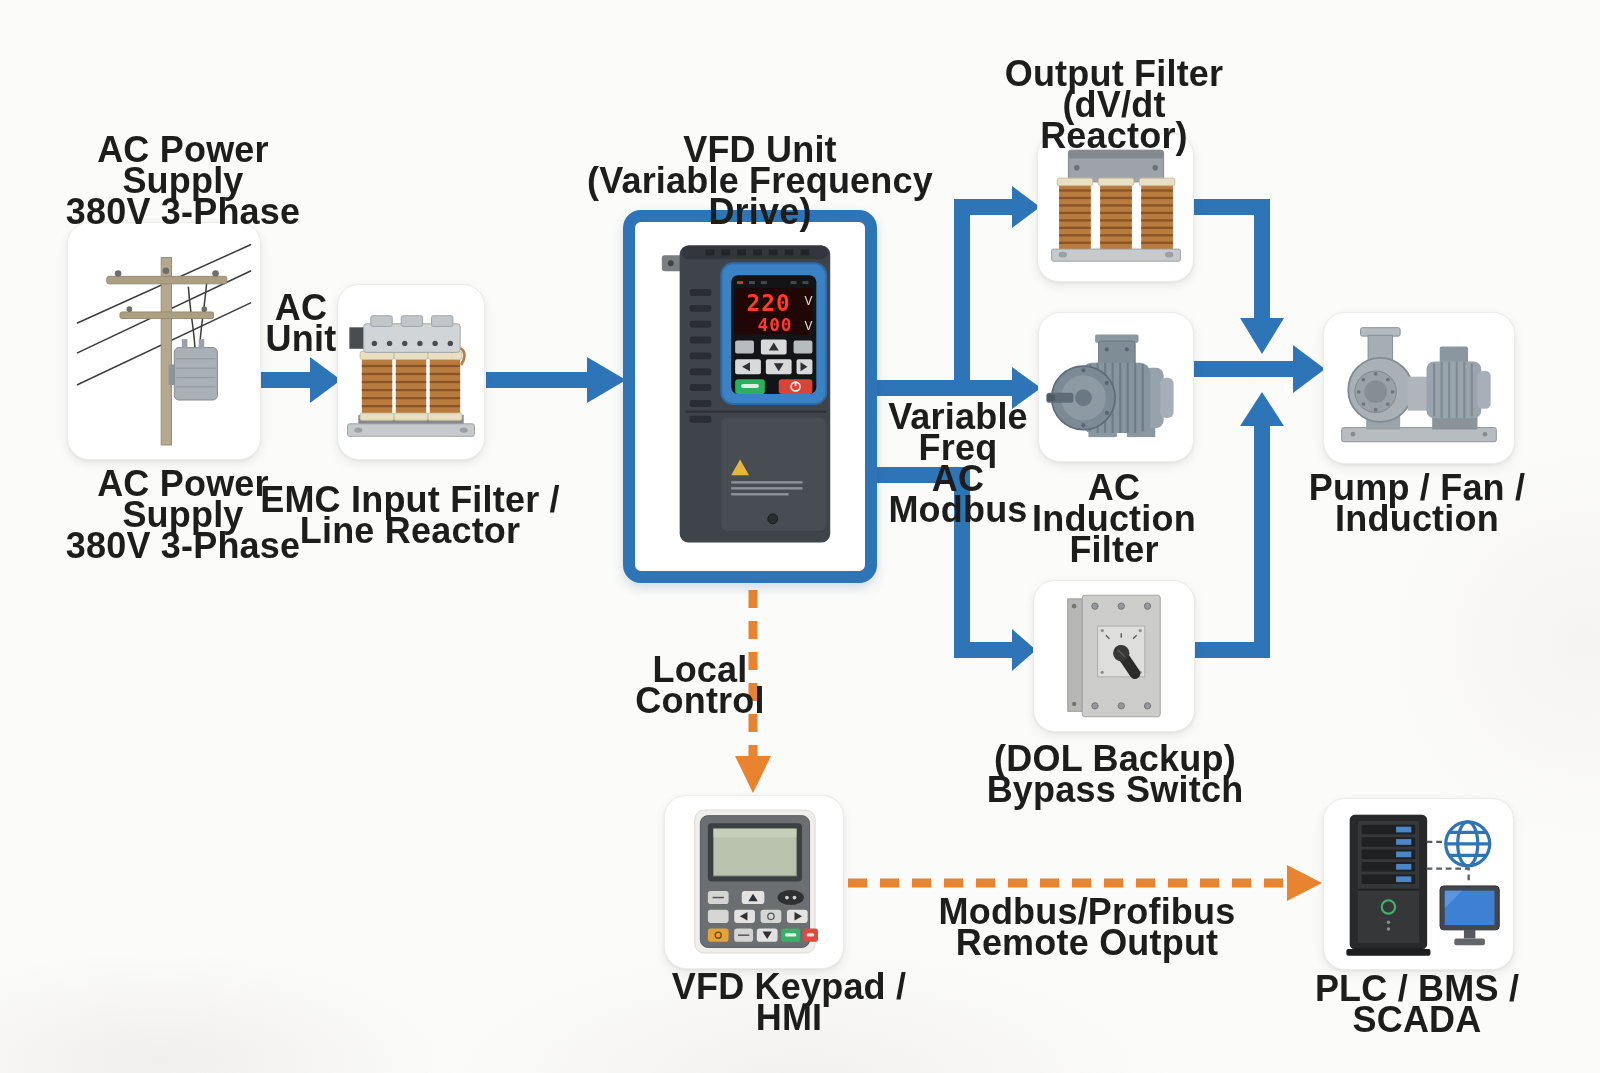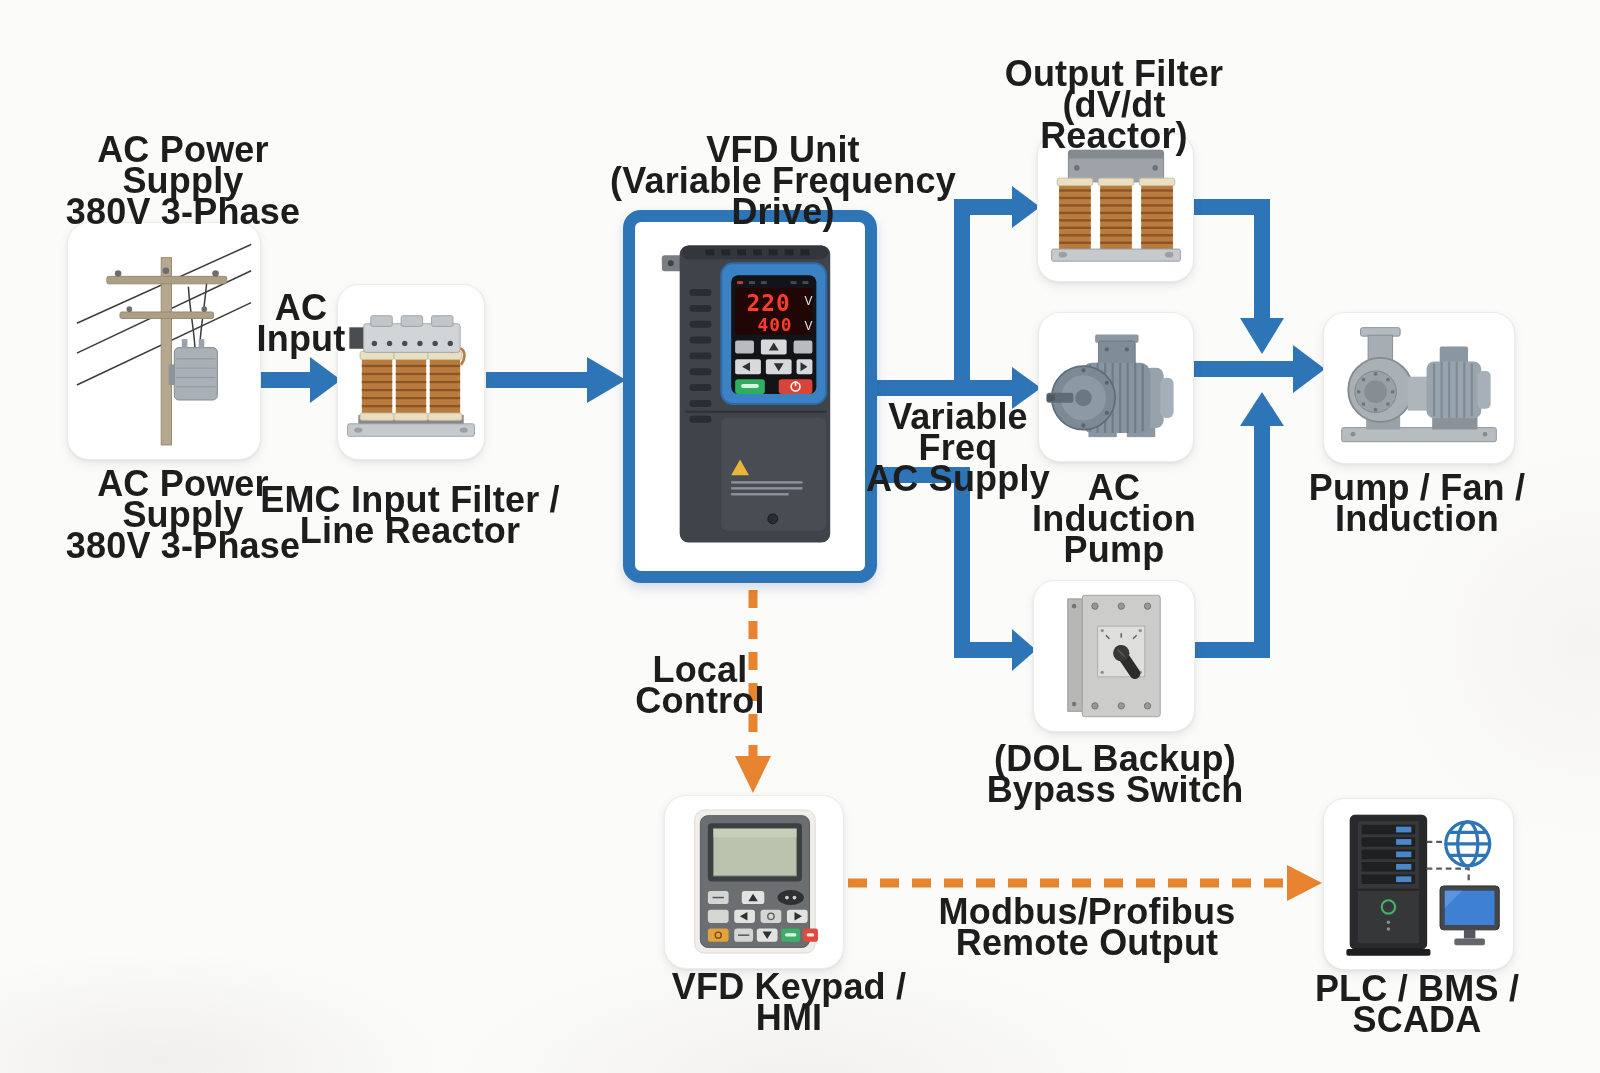--- a/index.html
+++ b/index.html
@@ -100,47 +100,47 @@
     <div>380V 3-Phase</div>
   </div>
 
   <div class="label" style="left:33px;top:468px;width:300px">
     <div>AC Power Supply</div>
     <div>380V 3-Phase</div>
   </div>
 
   <div class="label" style="left:246px;top:292px;width:110px">
     <div>AC</div>
-    <div>Input</div>
+    <div>Unit</div>
   </div>
 
   <div class="label" style="left:260px;top:484px;width:300px">
     <div>EMC Input Filter /</div>
     <div>Line Reactor</div>
   </div>
 
-  <div class="label" style="left:588px;top:134px;width:390px">
+  <div class="label" style="left:565px;top:134px;width:390px">
     <div>VFD Unit</div>
     <div>(Variable Frequency Drive)</div>
   </div>
 
   <div class="label" style="left:858px;top:401px;width:200px">
     <div>Variable Freq</div>
-    <div>AC Supply</div>
+    <div>AC Modbus</div>
   </div>
 
   <div class="label" style="left:989px;top:58px;width:250px">
     <div>Output Filter</div>
     <div>(dV/dt Reactor)</div>
   </div>
 
   <div class="label" style="left:1014px;top:472px;width:200px">
     <div>AC</div>
     <div>Induction</div>
-    <div>Pump</div>
+    <div>Filter</div>
   </div>
 
   <div class="label" style="left:965px;top:743px;width:300px">
     <div>(DOL Backup)</div>
     <div>Bypass Switch</div>
   </div>
 
   <div class="label" style="left:1267px;top:472px;width:300px">
     <div>Pump / Fan /</div>
     <div>Induction</div>

